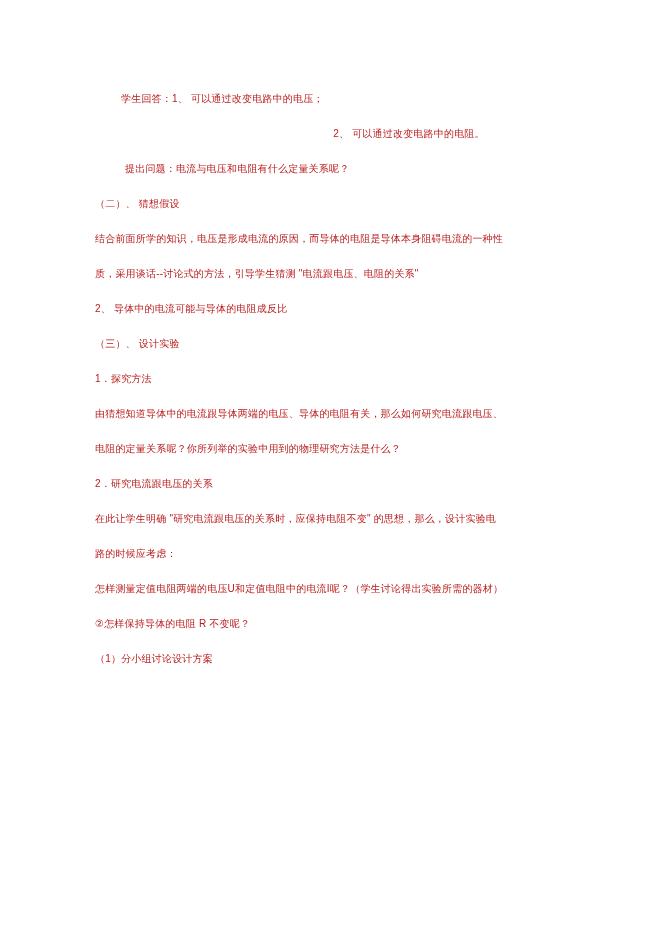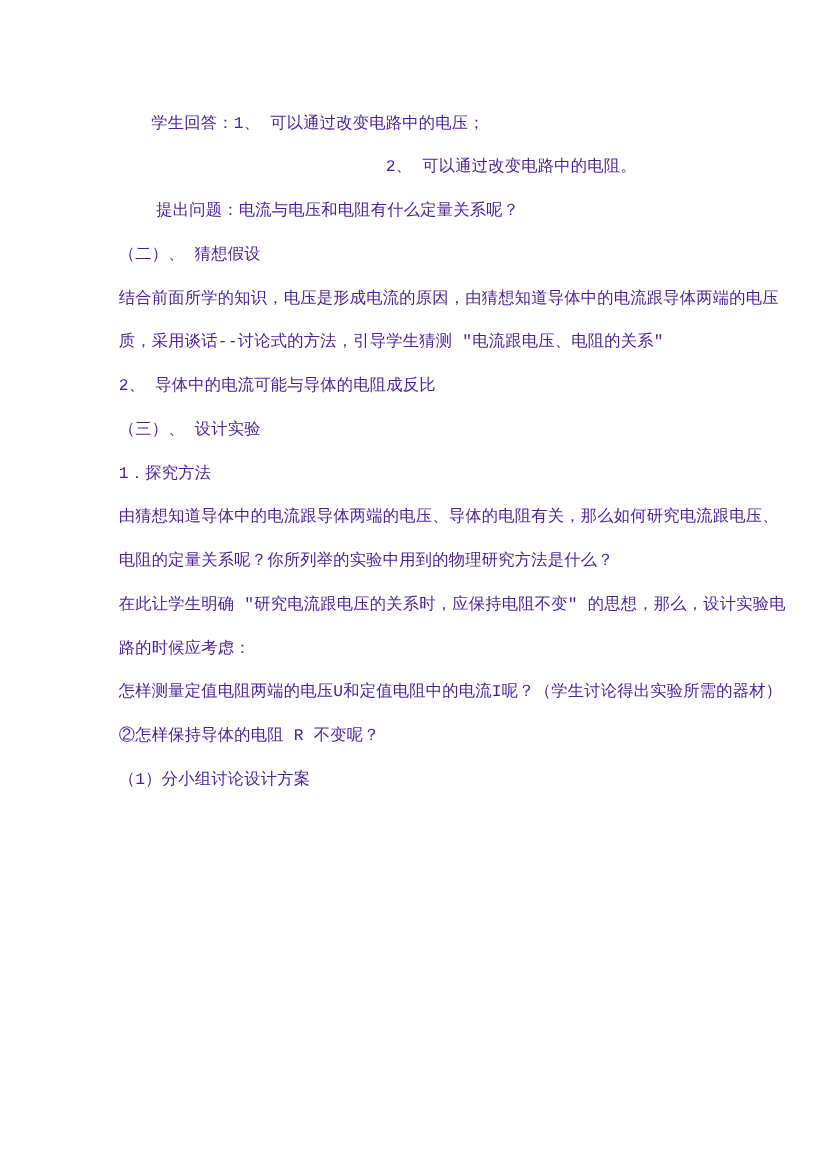--- a/index.html
+++ b/index.html
@@ -12,48 +12,48 @@
     height: 935px;
     position: relative;
     overflow: hidden;
     font-family: "Liberation Sans", "DejaVu Sans", sans-serif;
   }
   .doc {
     position: absolute;
     left: 95px;
     top: 81px;
     width: 540px;
-    color: #4c1d95;
-    font-size: 13px;
-    font-family: Liberation Mono, monospace;
+    color: #b91c1c;
+    font-size: 10px;
   }
   .line {
     height: 35px;
     line-height: 35px;
     white-space: nowrap;
     letter-spacing: 0.2px;
   }
   
   .ind-a { padding-left: 26px; }  
   .ind-b { padding-left: 88px; text-align: center; }  
   .ind-c { padding-left: 30px; }  
 </style>
 </head>
 <body>
 
 <div class="doc">
   <div class="line ind-a">学生回答：1、 可以通过改变电路中的电压；</div>
   <div class="line ind-b">2、 可以通过改变电路中的电阻。</div>
   <div class="line ind-c">提出问题：电流与电压和电阻有什么定量关系呢？</div>
   <div class="line">（二）、 猜想假设</div>
-  <div class="line">结合前面所学的知识，电压是形成电流的原因，由猜想知道导体中的电流跟导体两端的电压</div>
+  <div class="line">结合前面所学的知识，电压是形成电流的原因，而导体的电阻是导体本身阻碍电流的一种性</div>
   <div class="line">质，采用谈话--讨论式的方法，引导学生猜测 "电流跟电压、电阻的关系"</div>
   <div class="line">2、 导体中的电流可能与导体的电阻成反比</div>
   <div class="line">（三）、 设计实验</div>
   <div class="line">1．探究方法</div>
   <div class="line">由猜想知道导体中的电流跟导体两端的电压、导体的电阻有关，那么如何研究电流跟电压、</div>
   <div class="line">电阻的定量关系呢？你所列举的实验中用到的物理研究方法是什么？</div>
+  <div class="line">2．研究电流跟电压的关系</div>
   <div class="line">在此让学生明确 "研究电流跟电压的关系时，应保持电阻不变" 的思想，那么，设计实验电</div>
   <div class="line">路的时候应考虑：</div>
   <div class="line">怎样测量定值电阻两端的电压U和定值电阻中的电流I呢？（学生讨论得出实验所需的器材）</div>
   <div class="line">②怎样保持导体的电阻 R 不变呢？</div>
   <div class="line">（1）分小组讨论设计方案</div>
 </div>
 
 </body></html>

